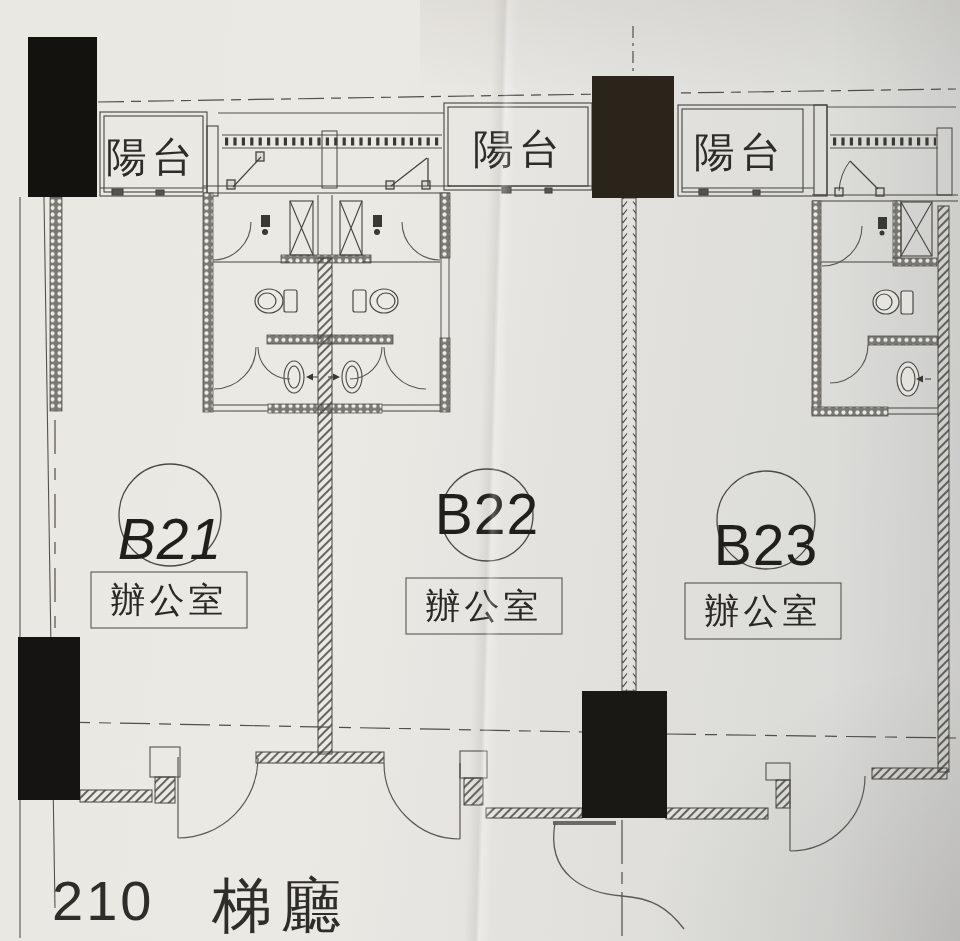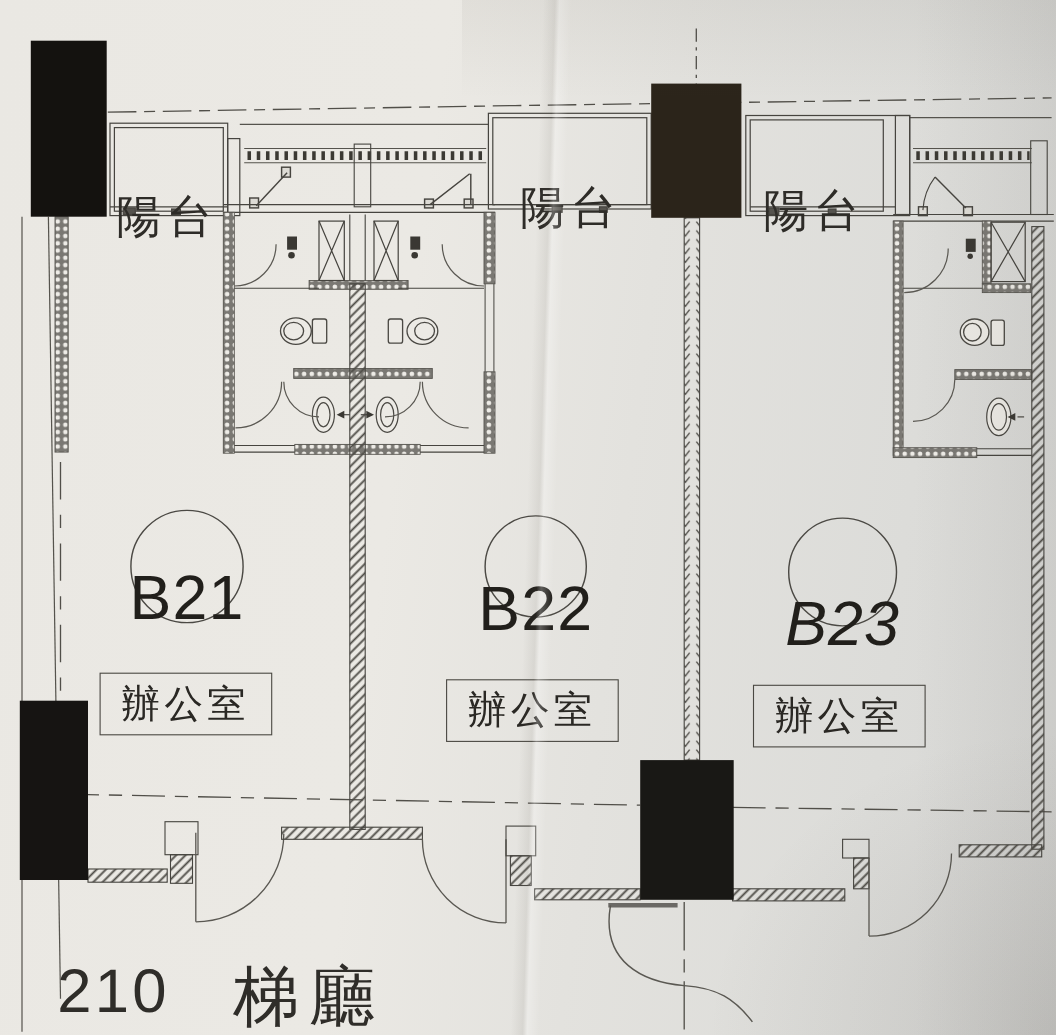--- a/index.html
+++ b/index.html
@@ -12,21 +12,21 @@
     background:linear-gradient(90deg,rgba(70,68,60,0) 0%,rgba(70,68,60,0.08) 100%);pointer-events:none;}
   .shade-br{position:absolute;right:0;bottom:0;width:320px;height:280px;
     background:radial-gradient(ellipse at 100% 100%,rgba(70,66,58,0.13),rgba(70,66,58,0) 70%);pointer-events:none;}
   .shade-top{position:absolute;top:0;left:420px;width:540px;height:90px;
     background:linear-gradient(180deg,rgba(95,90,80,0.07),rgba(95,90,80,0) 100%);pointer-events:none;}
   .crease{position:absolute;left:494px;top:-10px;width:26px;height:980px;
     background:linear-gradient(90deg,rgba(0,0,0,0) 0%,rgba(100,95,85,0.10) 42%,rgba(255,255,255,0.28) 58%,rgba(0,0,0,0) 100%);
     transform:rotate(1.8deg);transform-origin:50% 0;pointer-events:none;}
   svg{position:absolute;left:0;top:0;}
   .lbl{position:absolute;color:#2c2a26;white-space:nowrap;}
-  .center{transform:translate(-50%,-50%);margin-top:40px;}
+  .center{transform:translate(-50%,-50%);}
   .bal{font-size:41px;letter-spacing:5px;color:#2e2c28;}
   .unit{font-size:57px;letter-spacing:1px;color:#211f1b;}
   .room{font-size:35px;letter-spacing:4px;color:#2a2824;border:1.6px solid #4a4842;padding:4px 19px;background:transparent;}
   .hallnum{font-size:56px;letter-spacing:3px;color:#2f2d29;}
   .hallname{font-size:60px;letter-spacing:9px;color:#2f2d29;}
 </style>
 </head>
 <body>
 
 <div class="sheet">
@@ -262,23 +262,23 @@
       <circle cx="170" cy="515" r="51"></circle>
       <circle cx="487" cy="515" r="46"></circle>
       <circle cx="766" cy="520" r="49"></circle>
     </g>
   </svg>
 
   <div class="lbl bal center" style="left:152px;top:157px;">陽台</div>
   <div class="lbl bal center" style="left:519px;top:149px;">陽台</div>
   <div class="lbl bal center" style="left:740px;top:152px;">陽台</div>
 
-  <div class="lbl unit center" style="left:170px;top:504px;">B21</div>
+  <div class="lbl unit center" style="left:170px;top:539px;font-style:italic;">B21</div>
   <div class="lbl unit center" style="left:487px;top:514px;">B22</div>
-  <div class="lbl unit center" style="left:766px;top:527px;font-style:italic;">B23</div>
+  <div class="lbl unit center" style="left:766px;top:545px;">B23</div>
 
   <div class="lbl room center" style="left:169px;top:600px;">辦公室</div>
   <div class="lbl room center" style="left:484px;top:606px;">辦公室</div>
   <div class="lbl room center" style="left:763px;top:611px;">辦公室</div>
 
   <div class="lbl hallnum" style="left:52px;top:868px;">210</div>
   <div class="lbl hallname" style="left:212px;top:866px;">梯廳</div>
 
   <div class="crease"></div>
   <div class="shade-right"></div>

